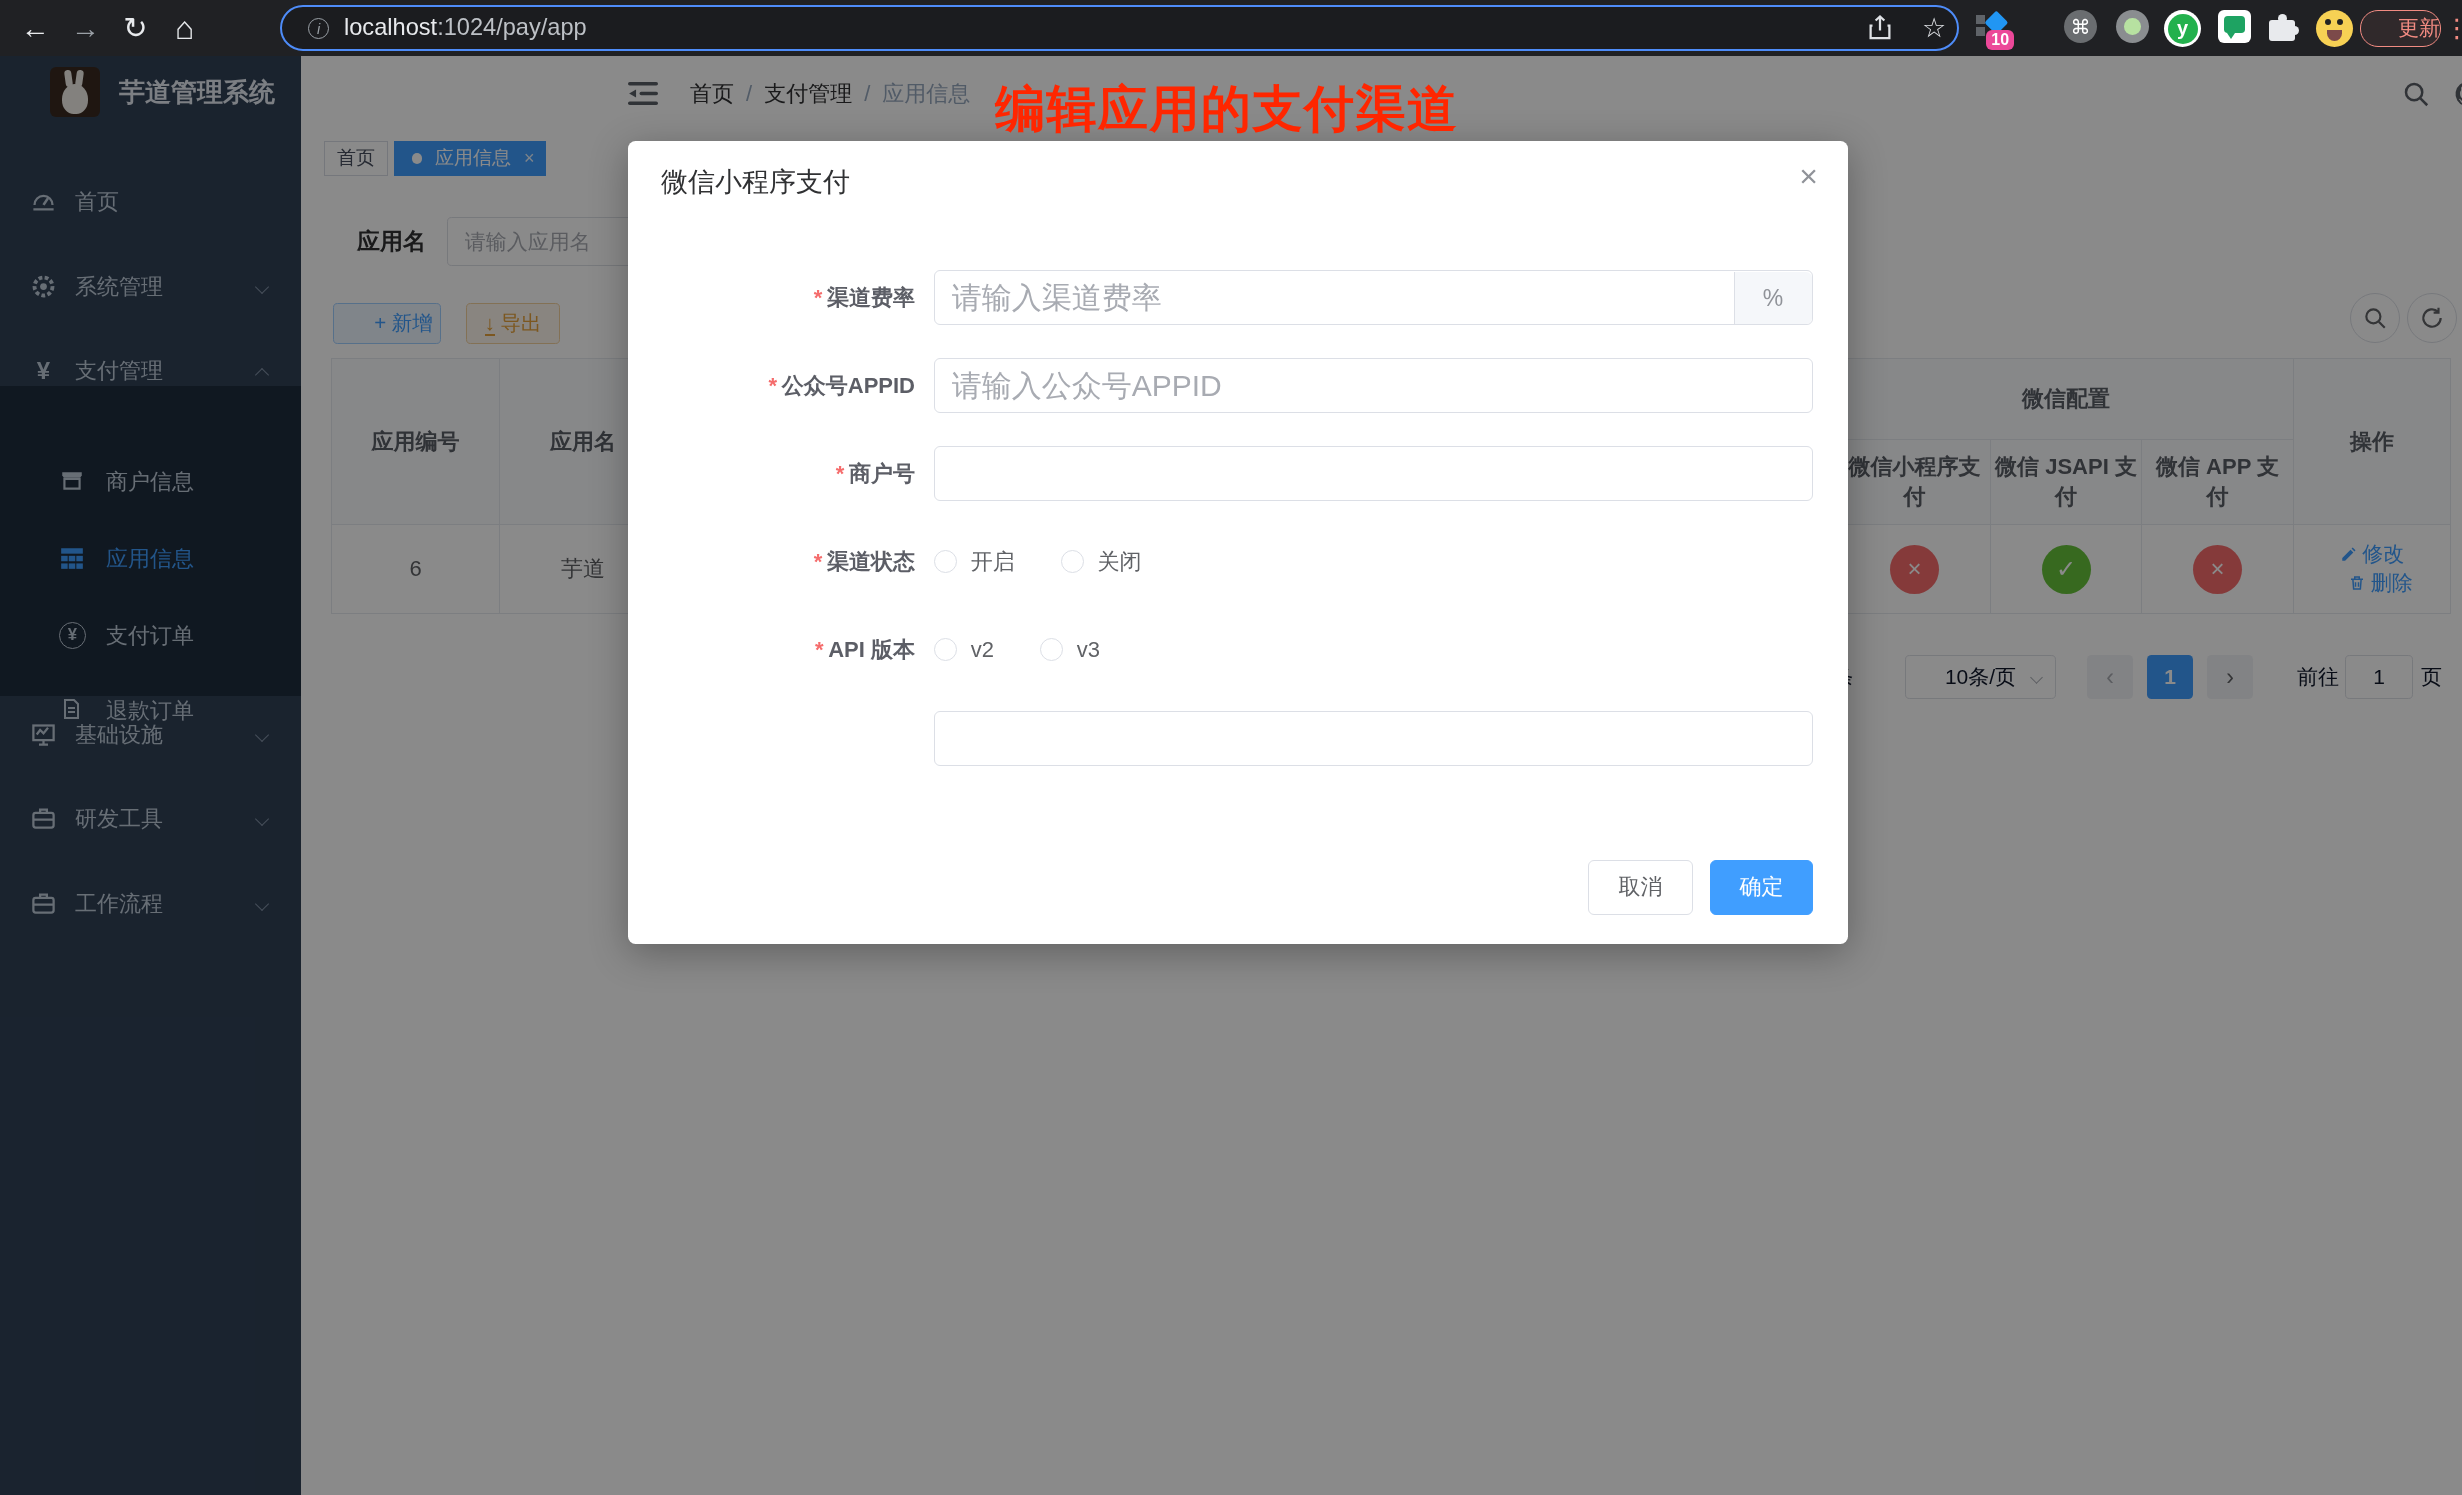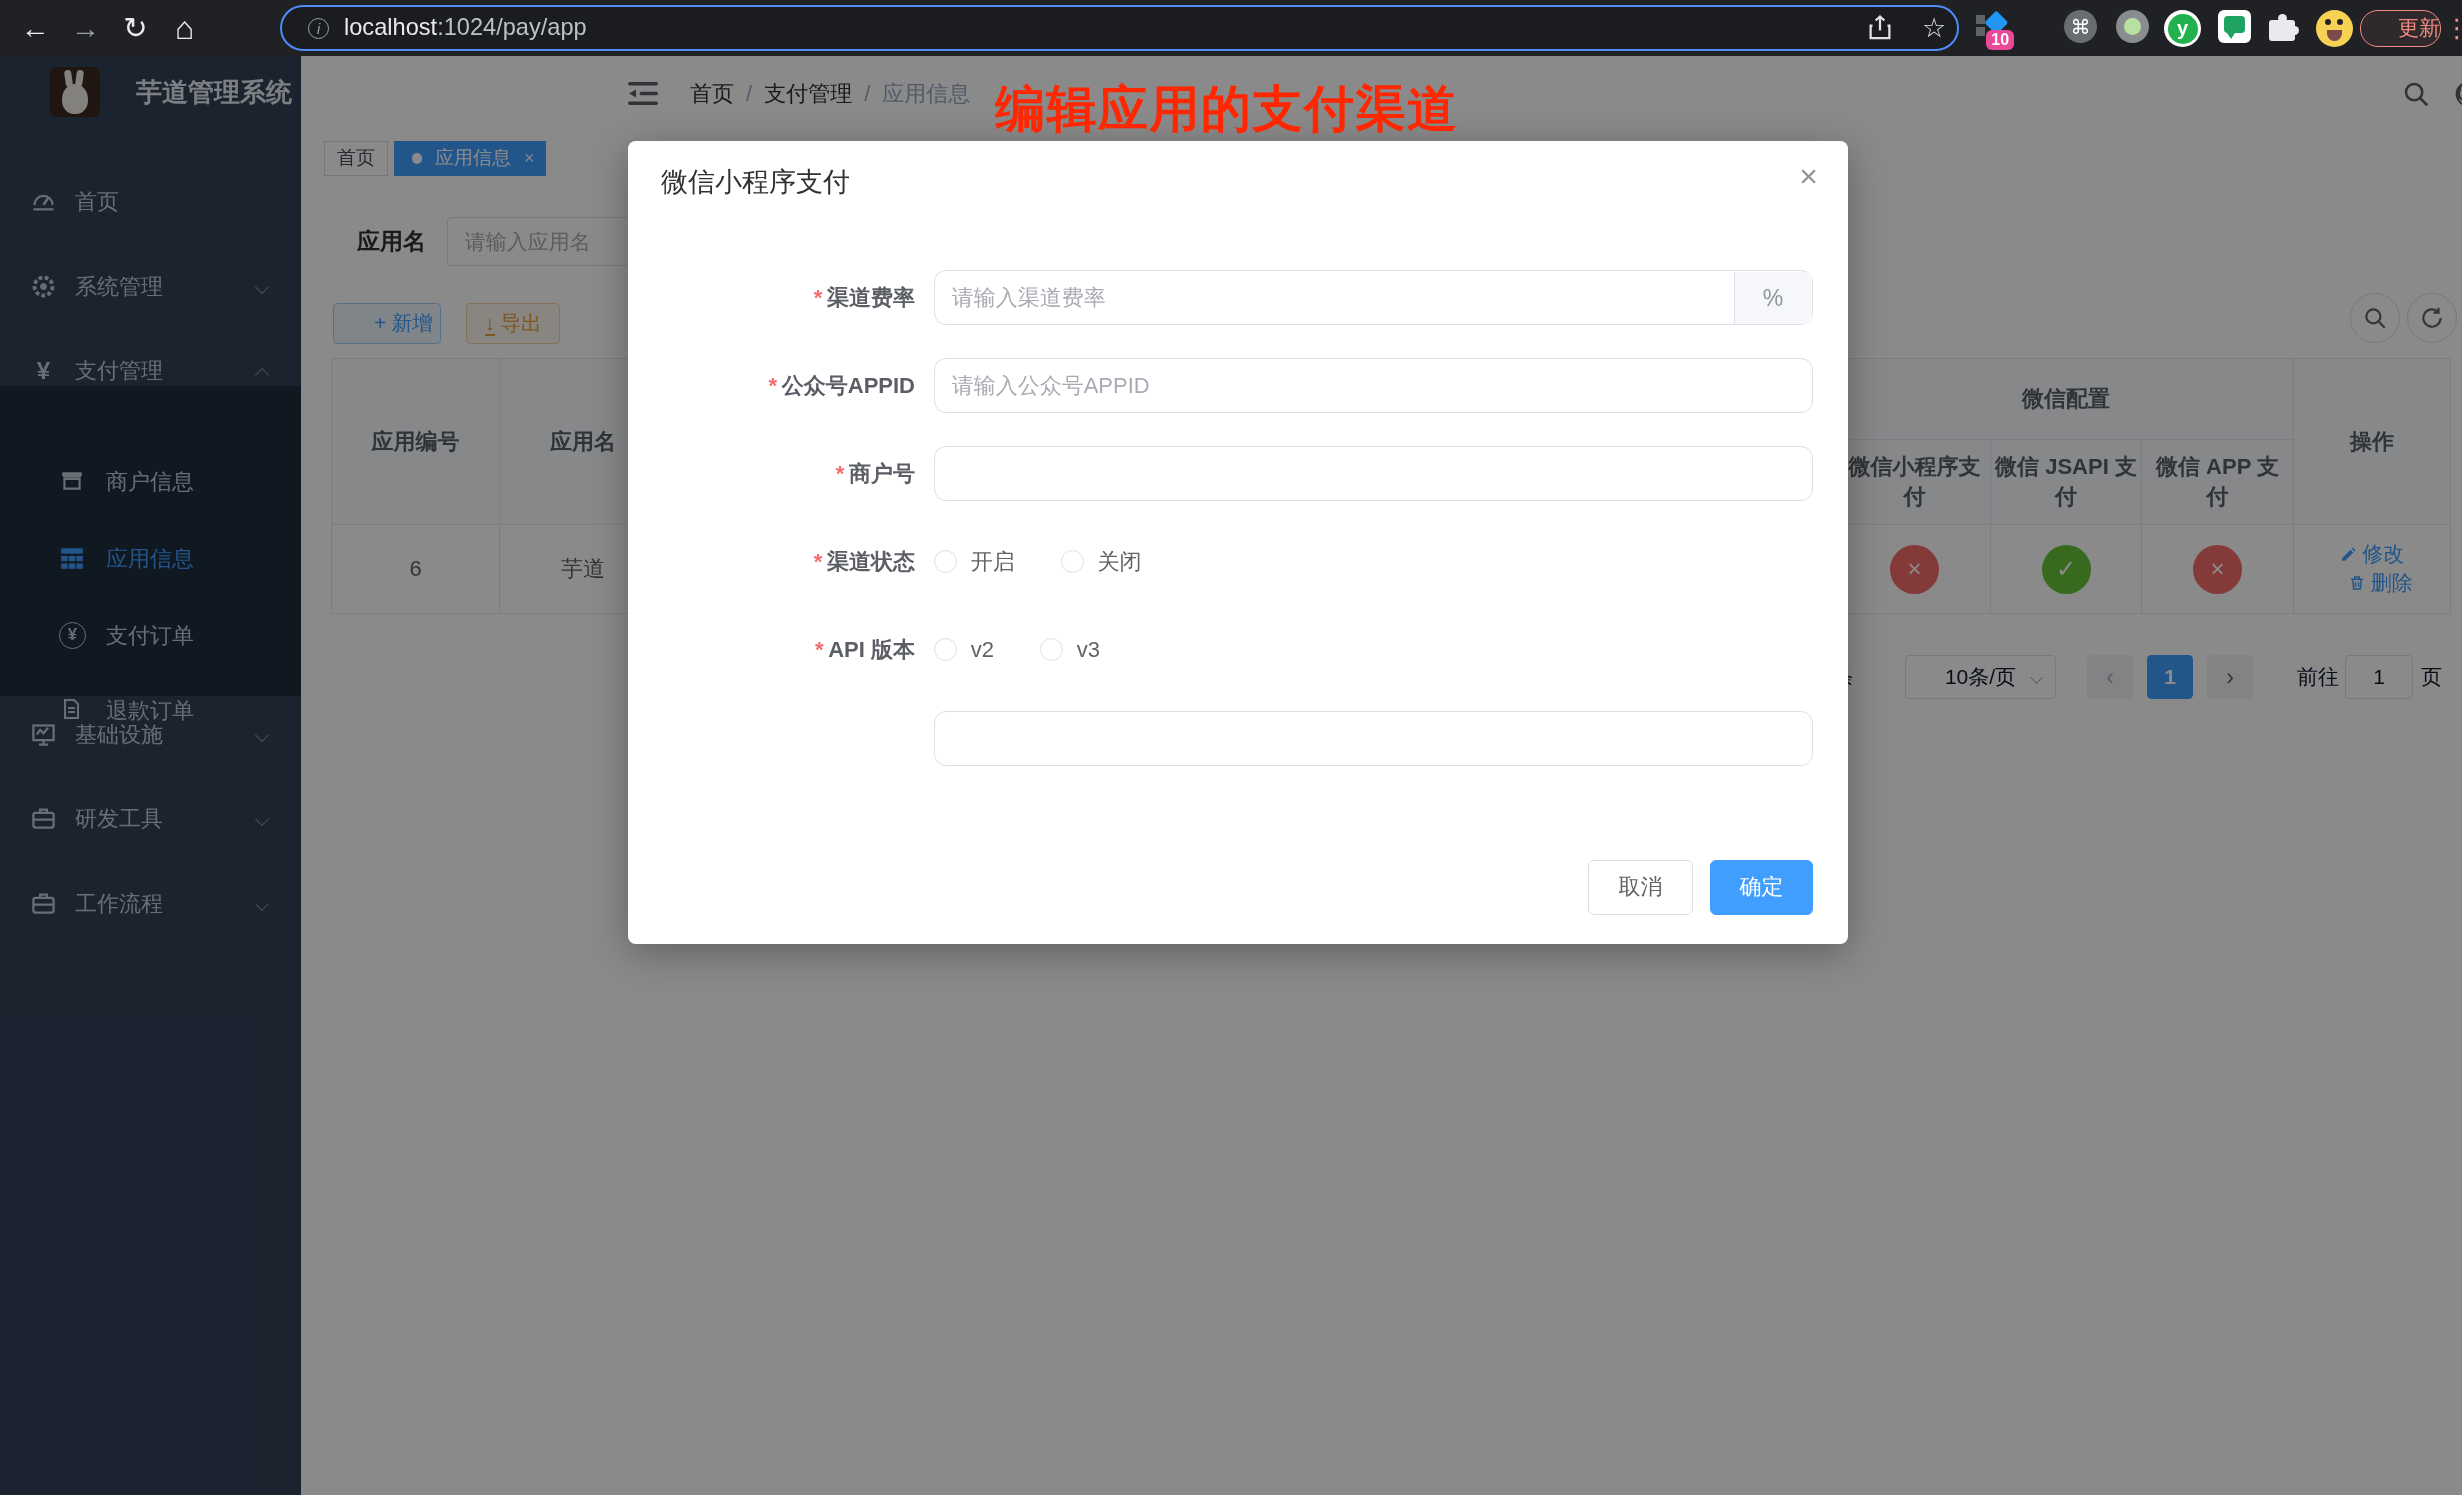--- a/index.html
+++ b/index.html
@@ -27,21 +27,21 @@
     border-radius:18px; color:#f28b82; font-size:21px; text-align:right; line-height:33px; background:rgba(242,139,130,.08); }
   .kebab { position:absolute; left:2444px; top:0; height:56px; line-height:56px; font-size:26px; color:#f28b82; }
 
   
   .sidebar { position:absolute; left:0; top:56px; width:301px; height:1439px; background:#304156; }
   .logo-row { position:absolute; left:0; top:0; width:301px; height:73px; }
   .logo-img { position:absolute; left:50px; top:11.4px; width:50px; height:50px; border-radius:6px;
     background:#3a2a20; overflow:hidden; }
   .bunny-body { position:absolute; left:12px; top:16.7px; width:26px; height:30px; background:#f2efe9; border-radius:50% 50% 45% 45%; }
   .bunny-ear { position:absolute; width:6.8px; height:16.7px; background:#f2efe9; border-radius:3.8px; top:3px; }
-  .logo-title { position:absolute; left:136px; top:0; height:73px; line-height:73px;
+  .logo-title { position:absolute; left:119px; top:0; height:73px; line-height:73px;
     color:#e5eaf3; font-size:26px; font-weight:600; }
   .menu-item { position:absolute; left:0; width:301px; height:61px; cursor:pointer; }
   .menu-item .mi-icon { position:absolute; left:30px; top:16.7px; width:27px; height:27px; color:#bfcbd9;
     font-size:24px; line-height:27px; text-align:center; font-weight:700; }
   .menu-item .mi-label { position:absolute; left:75px; top:0; height:61px; line-height:61px;
     color:#bfcbd9; font-size:22px; }
   .submenu-bg { position:absolute; left:0; top:330px; width:301px; height:310px; background:#1f2d3d; }
   .menu-item.sub .mi-icon { left:59px; }
   .menu-item.sub .mi-label { left:106px; }
   .menu-item.active .mi-label, .menu-item.active .mi-icon { color:#409eff; }
@@ -114,21 +114,21 @@
   .overlay { position:absolute; left:0; top:56px; width:2462px; height:1439px; background:rgba(0,0,0,.46); z-index:40; }
   .modal { position:absolute; left:628px; top:141px; width:1220px; height:803px; background:#fff;
     border-radius:7.6px; box-shadow:0 9px 38px rgba(0,0,0,.3); z-index:50; }
   .modal-title { position:absolute; left:33px; top:23px; font-size:27px; color:#303133; }
   .modal-close { position:absolute; right:30px; top:16.7px; font-size:32px; color:#909399; font-weight:300; cursor:pointer; }
   .form-row { position:absolute; left:0; width:1220px; height:55px; }
   .form-label { position:absolute; left:0; top:0; width:287px; height:55px; line-height:55px;
     text-align:right; font-size:22px; font-weight:700; color:#5c5e66; }
   .req-star { color:#f56c6c; margin-right:4.6px; font-weight:700; }
   .form-ctrl { position:absolute; left:306px; top:0; width:879px; height:55px; }
-  .form-ctrl input.el-input { width:100%; height:55px; border-radius:12px; font-size:22px; }
+  .form-ctrl input.el-input { width:100%; height:55px; border-radius:6px; font-size:30px; }
   .suffix-box { position:absolute; right:1.5px; top:1.5px; width:78px; height:52px; background:#f5f7fa;
     border-left:1.5px solid #dcdfe6; border-radius:0 6px 6px 0; line-height:52px; text-align:center;
     color:#909399; font-size:23px; }
   .radio-row { display:flex; align-items:center; height:55px; }
   .radio-dot { width:23px; height:23px; border:1.5px solid #dcdfe6; border-radius:50%; background:#fff;
     margin-right:13.7px; flex:0 0 auto; cursor:pointer; }
   .radio-label { font-size:22px; color:#606266; margin-right:46px; cursor:pointer; }
   .modal-btn { position:absolute; top:719px; height:55px; border-radius:6px; font-size:22px; text-align:center;
     line-height:52px; cursor:pointer; }
   .btn-cancel { left:960px; width:105px; background:#fff; border:1.5px solid #dcdfe6; color:#606266; }

